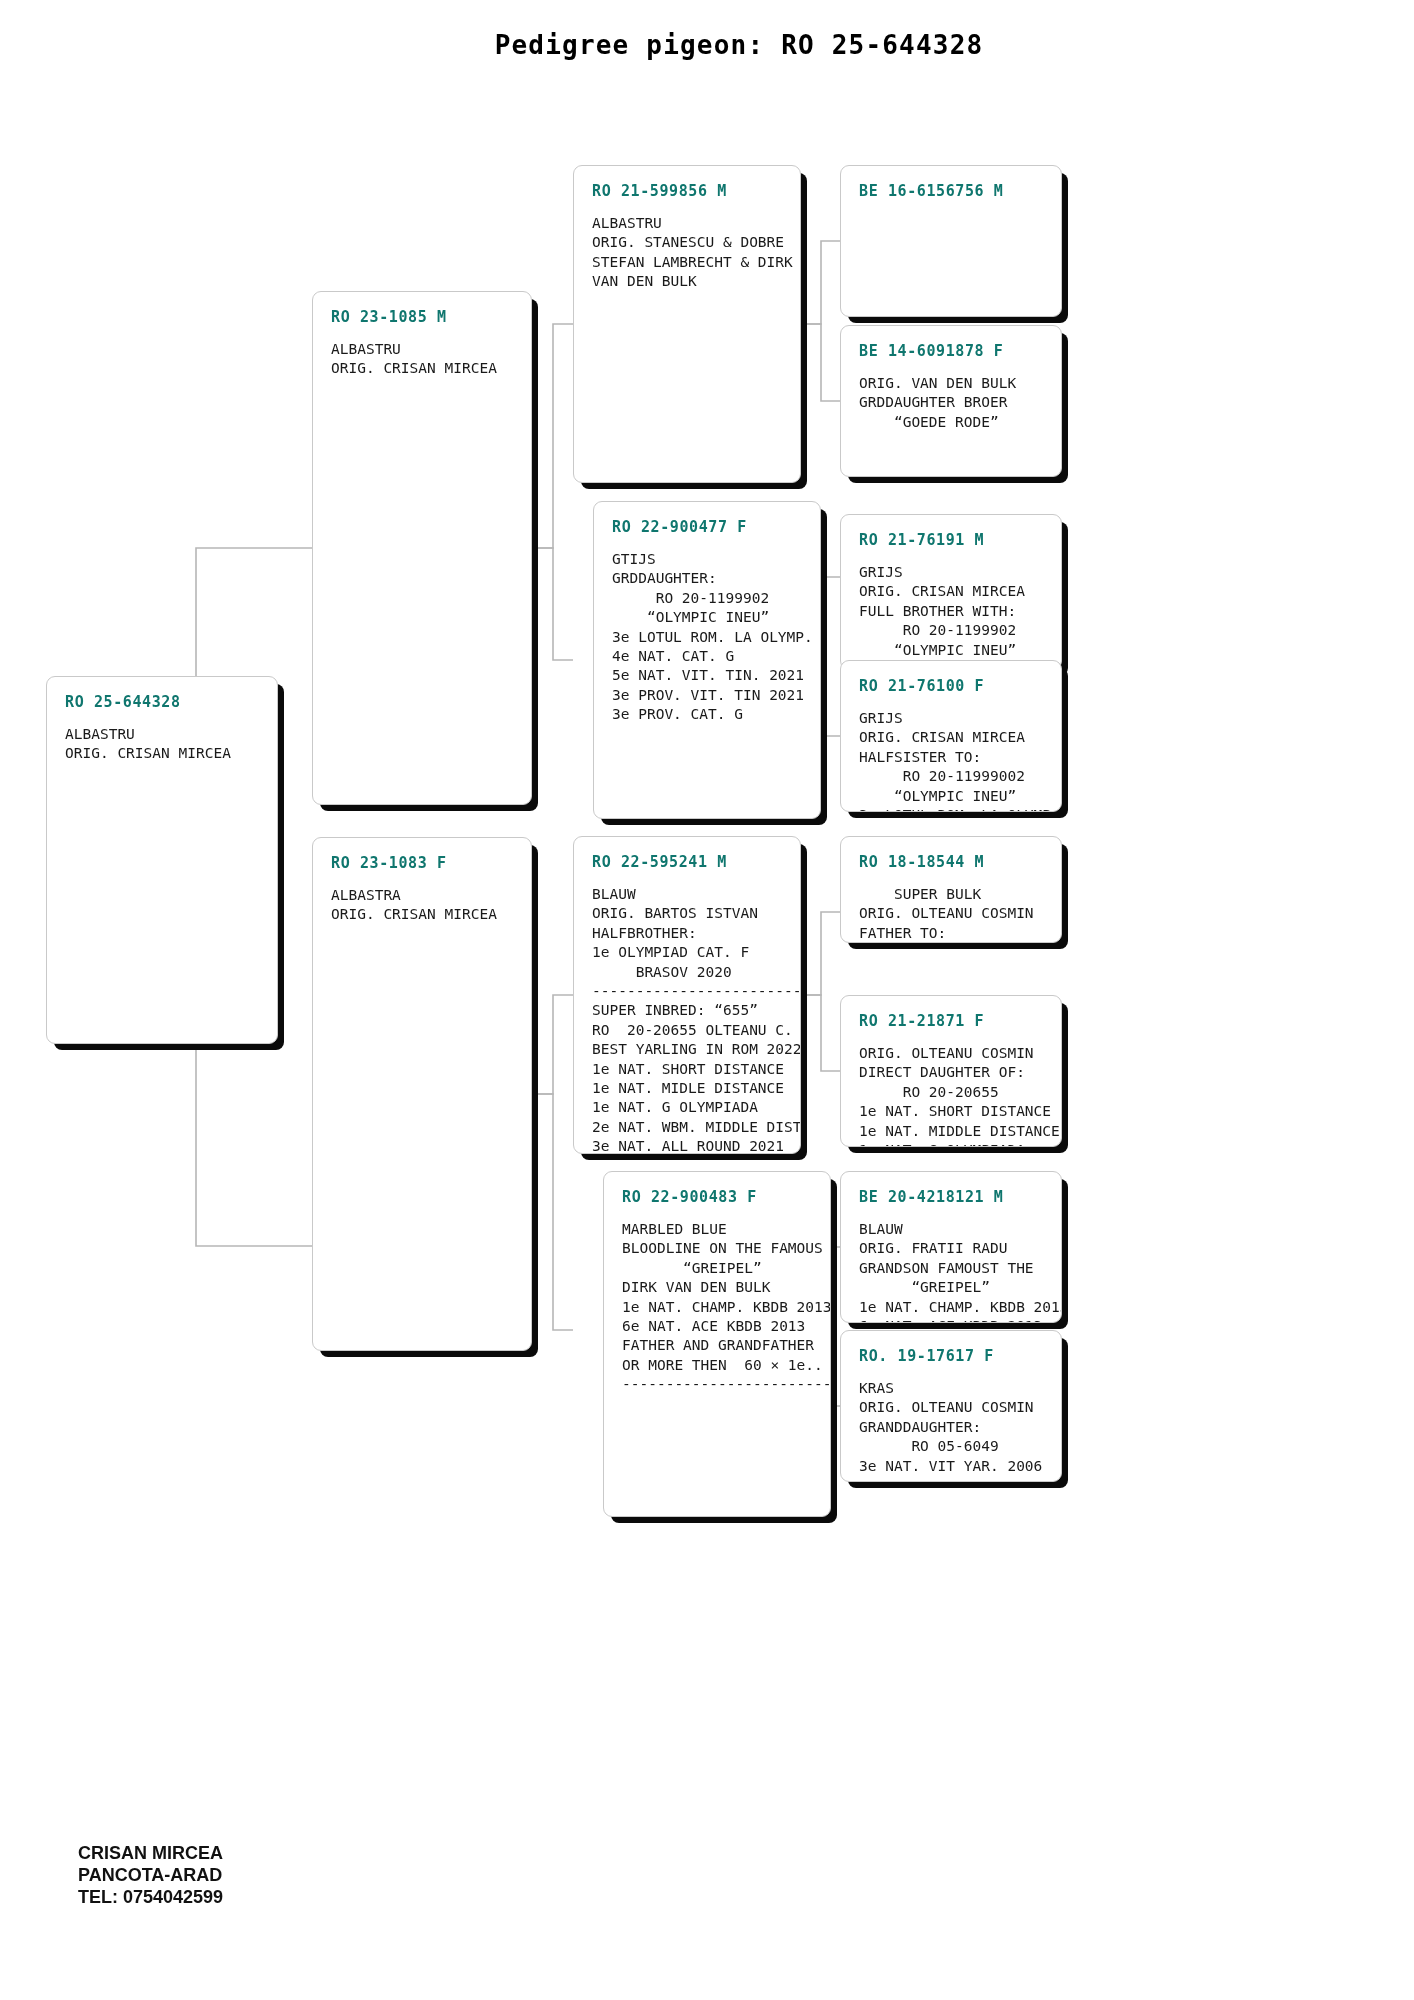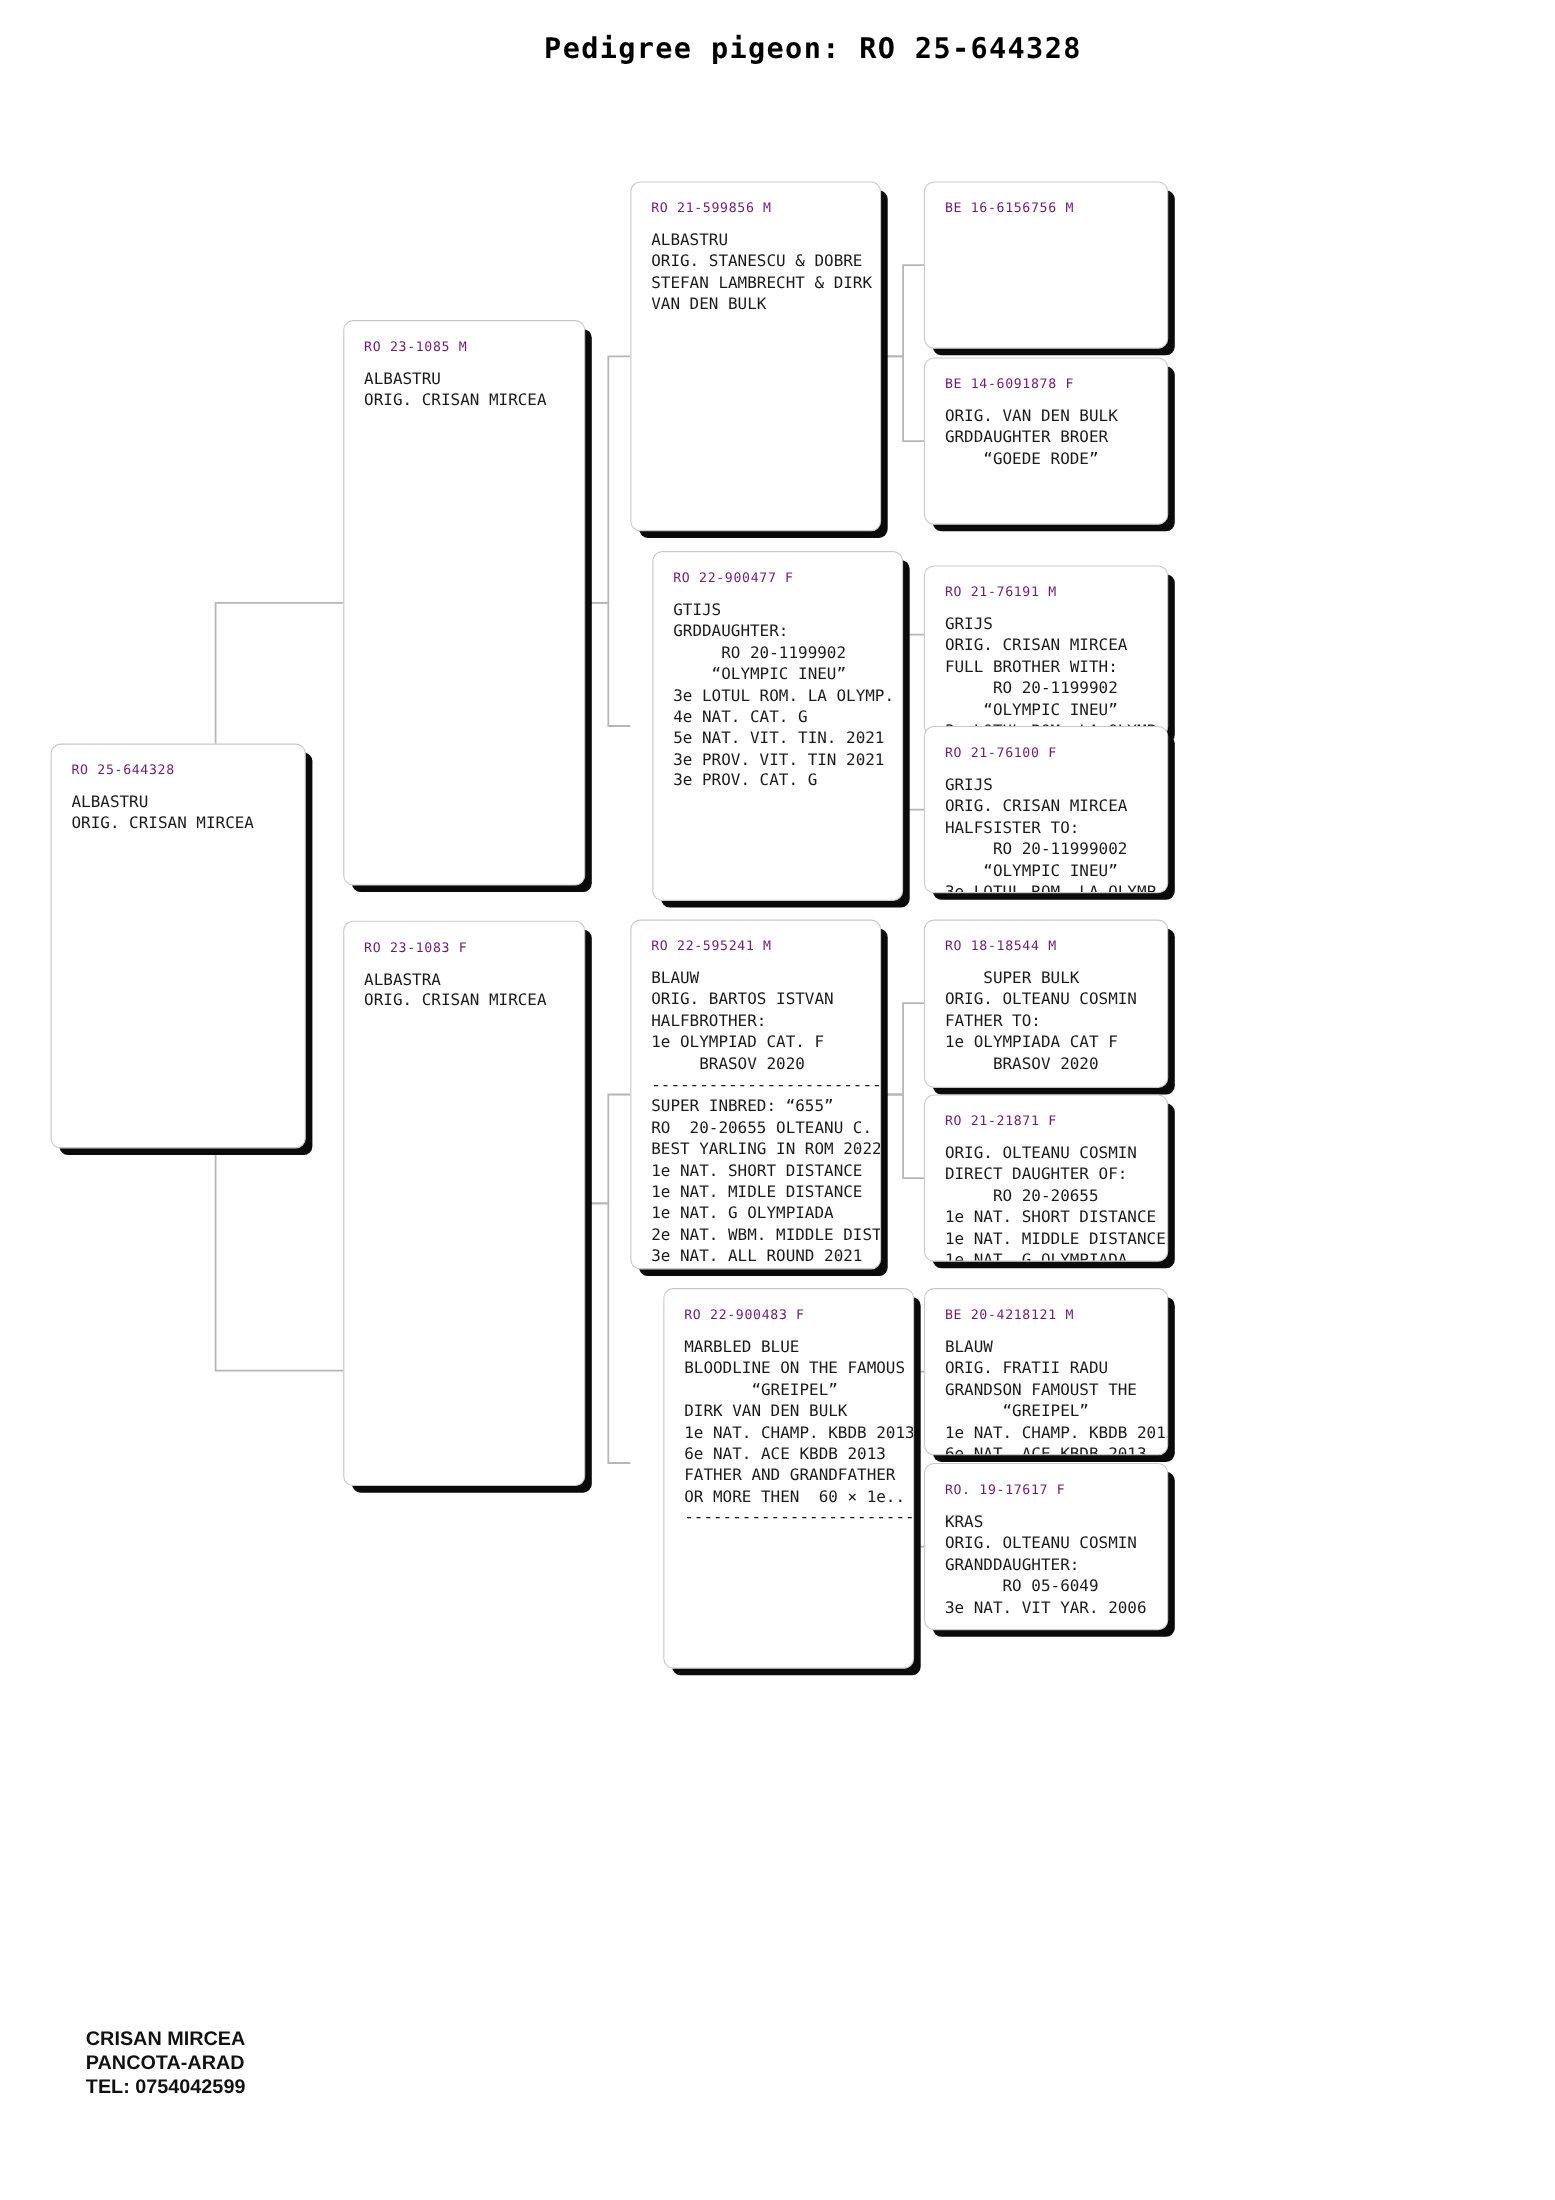--- a/index.html
+++ b/index.html
@@ -45,23 +45,23 @@
     background: #ffffff;
     border: 1px solid #c9c9c9;
     border-radius: 9px;
     box-sizing: border-box;
     overflow: hidden;
     padding: 16px 14px 10px 18px;
     box-shadow: 7px 7px 0 -1px #0a0a0a;
   }
   .card .ring {
     font-family: "DejaVu Sans Mono", monospace;
-    font-weight: normal;
-    font-size: 12px;
-    color: #701a75;
+    font-weight: bold;
+    font-size: 15px;
+    color: #0f766e;
     letter-spacing: 0.6px;
     white-space: pre;
     margin-bottom: 14px;
   }
   .card .body {
     font-family: "DejaVu Sans Mono", monospace;
     font-size: 14.5px;
     line-height: 19.4px;
     color: #1a1a1a;
     white-space: pre;
@@ -75,21 +75,21 @@
 
   #card-sire-sire    { left: 573px;  top: 165px;  width: 228px; height: 318px; }
   #card-sire-dam     { left: 573px;  top: 501px;  width: 228px; height: 318px; margin-left: 20px; }
   #card-dam-sire     { left: 573px;  top: 836px;  width: 228px; height: 318px; }
   #card-dam-dam      { left: 603px;  top: 1171px; width: 228px; height: 346px; }
 
   #card-g1           { left: 840px;  top: 165px;  width: 222px; height: 152px; }
   #card-g2           { left: 840px;  top: 325px;  width: 222px; height: 152px; }
   #card-g3           { left: 840px;  top: 494px;  width: 222px; height: 156px; margin-top: 20px; }
   #card-g4           { left: 840px;  top: 660px;  width: 222px; height: 152px; }
-  #card-g5           { left: 840px;  top: 836px;  width: 222px; height: 153px; }
+  #card-g5           { left: 840px;  top: 836px;  width: 222px; height: 107px; }
   #card-g6           { left: 840px;  top: 995px;  width: 222px; height: 152px; }
   #card-g7           { left: 840px;  top: 1171px; width: 222px; height: 152px; }
   #card-g8           { left: 840px;  top: 1330px; width: 222px; height: 152px; }
 
   
   #footer {
     position: absolute;
     left: 78px;
     top: 1842px;
     font-family: "Liberation Sans", sans-serif;

